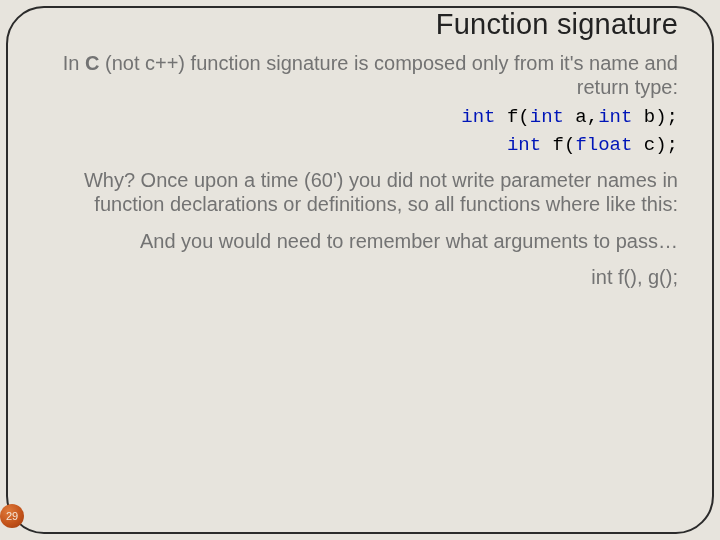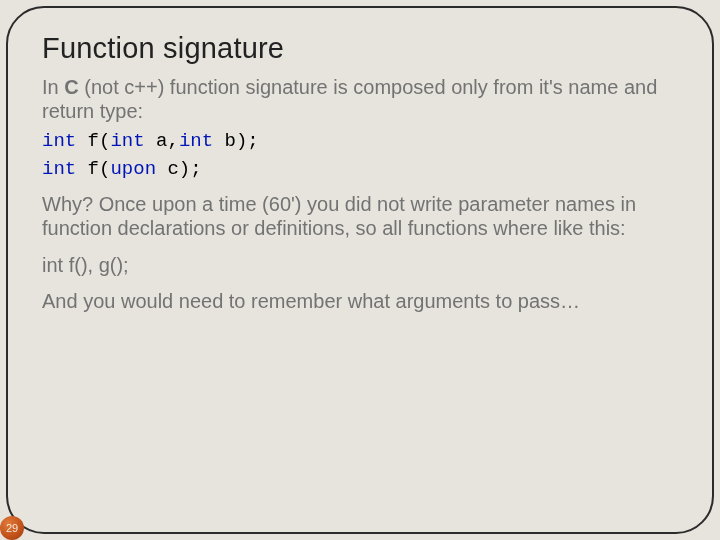--- a/index.html
+++ b/index.html
@@ -9,21 +9,22 @@
     font-family: Arial, Helvetica, sans-serif;
     position: relative;
   }
   .slide {
     position: absolute;
     top: 6px; left: 6px; right: 6px; bottom: 6px;
     border: 2px solid #2b2b2b;
     border-radius: 38px;
   }
   .content {
-    padding: 24px 34px 14px 34px;
+    padding: 0 34px 14px 34px;
+    text-align: right;
   }
   .title {
     font-size: 29px;
     color: #222;
     letter-spacing: 0.2px;
     margin-bottom: 10px;
     font-weight: normal;
   }
   .para {
     font-size: 20px;
@@ -35,21 +36,21 @@
     font-family: Liberation Mono, monospace;
     font-size: 19px;
     margin-bottom: 6px;
   }
   .kw { color: #0015b8; }
   .blk { color: #000; }
   .sp { margin-top: 12px; }
   .page-num {
     position: absolute;
     left: 0px;
-    bottom: 0px;
+    bottom: 12px;
     width: 24px;
     height: 24px;
     background: #c84d20;
     background: radial-gradient(circle at 35% 30%, #e07a3a 0%, #c05018 60%, #9a3a10 100%);
     border-radius: 50%;
     color: #f5e6d8;
     font-size: 11px;
     display: flex;
     align-items: center;
     justify-content: center;
@@ -67,27 +68,27 @@
     <p class="para">
       <span>In </span><b>C</b><span> (not c++) function signature is composed only from it's name and return type:</span>
     </p>
 
     <p class="code">
       <span class="kw">int</span><span class="blk"> f(</span><span class="kw">int</span><span class="blk"> a,</span><span class="kw">int</span><span class="blk"> b);</span>
     </p>
 
 
     <p class="code">
-      <span class="kw">int</span><span class="blk"> f(</span><span class="kw">upon</span><span class="blk"> c);</span>
+      <span class="kw">int</span><span class="blk"> f(</span><span class="kw">float</span><span class="blk"> c);</span>
     </p>
 
     <p class="para sp">Why? Once upon a time (60') you did not write parameter names in  function declarations or definitions, so all functions where like this:</p>
 
+    <p class="para sp">And you would need to remember what arguments to pass…</p>
+
     <p class="para sp">int f(), g();</p>
-
-    <p class="para sp">And you would need to remember what arguments to pass…</p>
 
   </div>
 </div>
 
 <div class="page-num">
   <span>29</span>
 </div>
 
 </body></html>

